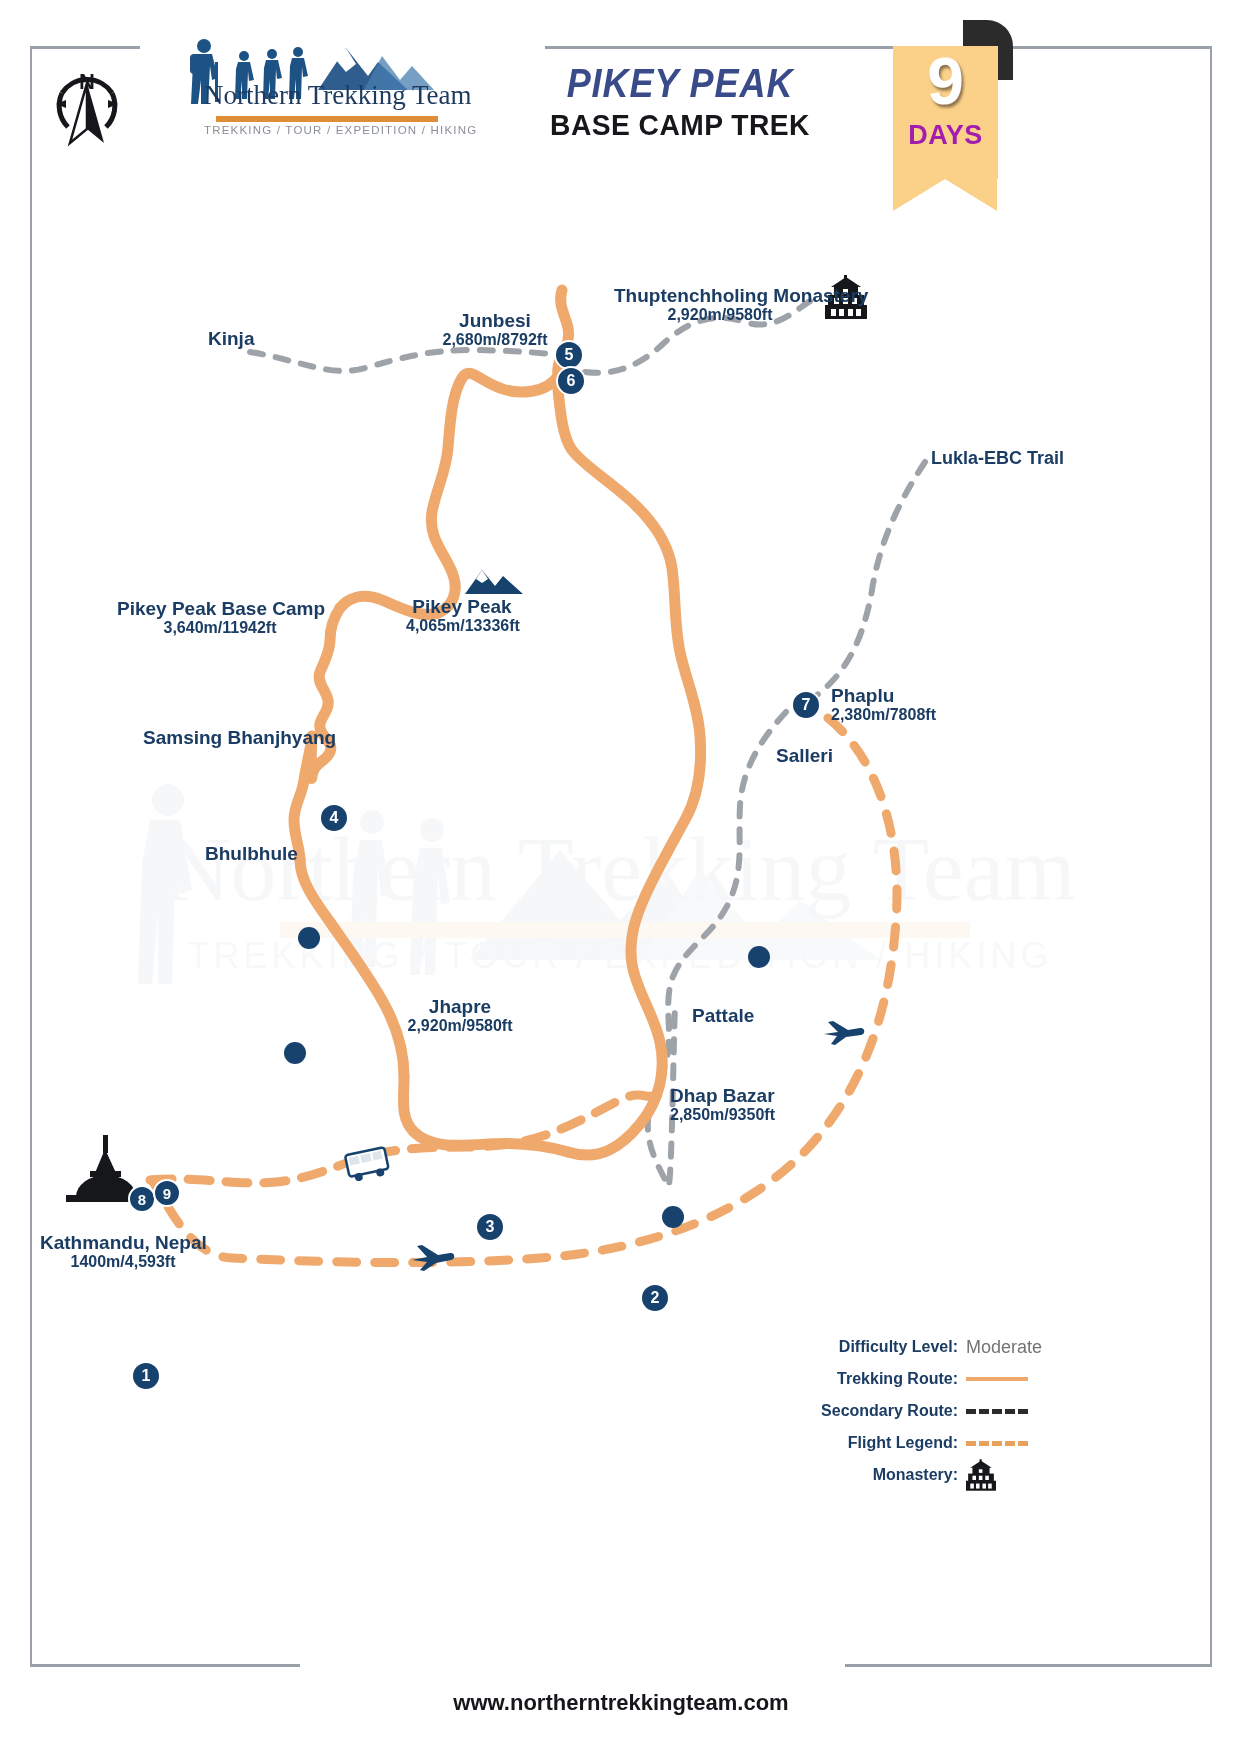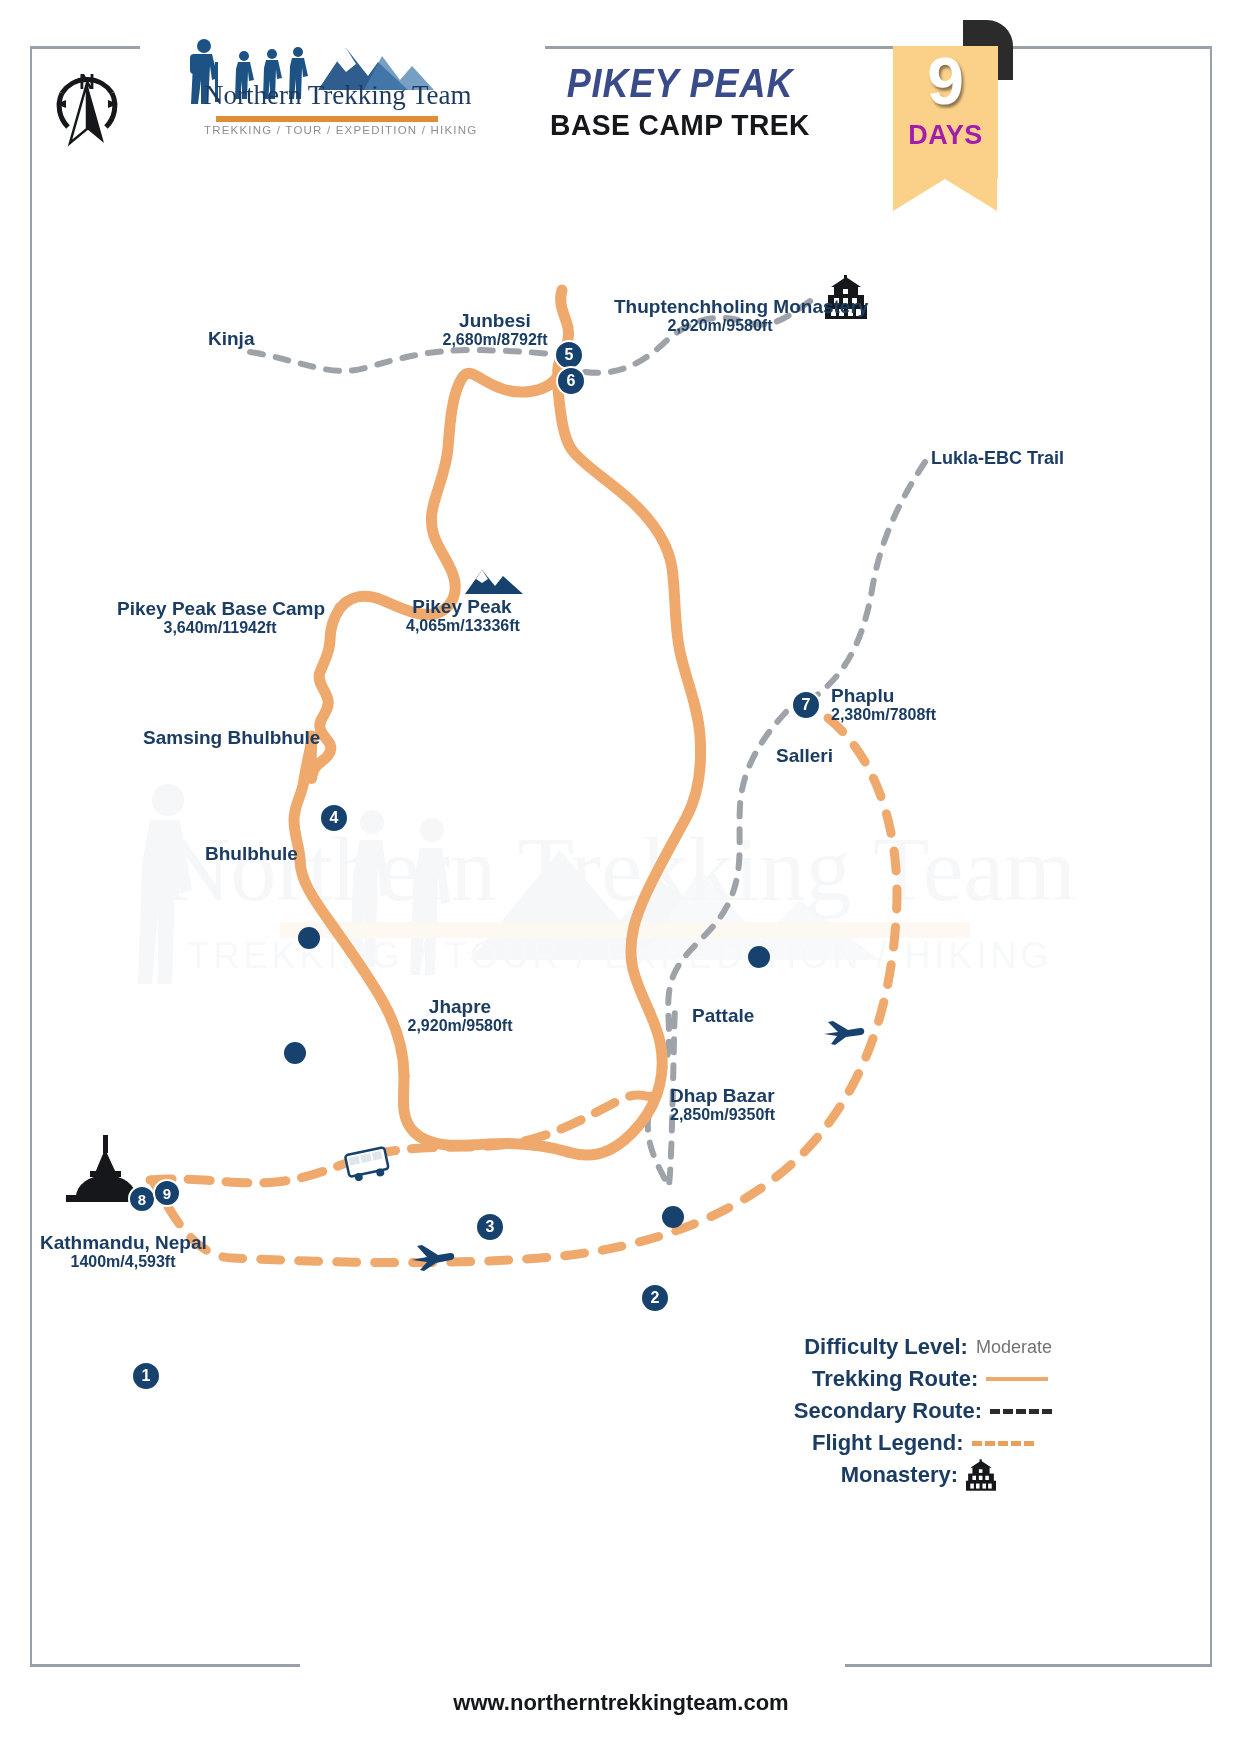--- a/index.html
+++ b/index.html
@@ -95,21 +95,21 @@
   .legend{position:absolute;left:812px;top:1328px;width:240px;}
   .legend-head{
     background:#e08d38;color:#ffffff;font-size:22px;font-weight:bold;
     text-align:center;padding:7px 0 9px;border-radius:6px;
   }
   .legend-row{
     display:flex;align-items:center;justify-content:flex-end;
     margin-top:6px;height:26px;
   }
   .legend-lab{
-    font-size:22px;font-weight:bold;color:#1b3c63;white-space:nowrap;
+    font-size:16px;font-weight:bold;color:#1b3c63;white-space:nowrap;
   }
   .legend-val{width:86px;display:flex;align-items:center;padding-left:8px;}
   .legend-val .txt{font-size:18px;color:#737373;}
   .ln-solid{width:62px;height:4px;background:#efa96d;}
   .ln-dash{width:62px;height:0;border-top:5px dashed #2b2b2b;}
   .ln-fdash{width:62px;height:0;border-top:5px dashed #e8a05a;}
 
   .footer{
     position:absolute;left:0;top:1690px;width:1242px;text-align:center;
     font-size:22px;font-weight:bold;color:#15171b;
@@ -311,41 +311,41 @@
 
     <div class="pt-label" style="left:208px;top:128px;text-align:center;">
       <span>Kinja</span>
     </div>
 
     <div class="pt-label" style="left:442px;top:110px;text-align:center;width:106px;">
       <span>Junbesi</span>
       <span class="alt">2,680m/8792ft</span>
     </div>
 
-    <div class="pt-label" style="left:614px;top:96px;text-align:center;width:212px;">
+    <div class="pt-label" style="left:614px;top:85px;text-align:center;width:212px;">
       <span>Thuptenchholing Monastery</span>
       <span class="alt">2,920m/9580ft</span>
     </div>
 
     <div class="pt-label small" style="left:931px;top:248px;">
       <span>Lukla-EBC Trail</span>
     </div>
 
     <div class="pt-label" style="left:117px;top:398px;width:206px;text-align:center;">
       <span>Pikey Peak Base Camp</span>
       <span class="alt">3,640m/11942ft</span>
     </div>
 
     <div class="pt-label" style="left:406px;top:396px;width:112px;text-align:center;">
       <span>Pikey Peak</span>
       <span class="alt">4,065m/13336ft</span>
     </div>
 
     <div class="pt-label" style="left:143px;top:527px;">
-      <span>Samsing Bhulbhule</span>
+      <span>Samsing Bhanjhyang</span>
     </div>
 
     <div class="pt-label" style="left:831px;top:485px;">
       <span>Phaplu</span>
       <span class="alt">2,380m/7808ft</span>
     </div>
 
     <div class="pt-label" style="left:776px;top:545px;">
       <span>Salleri</span>
     </div>

